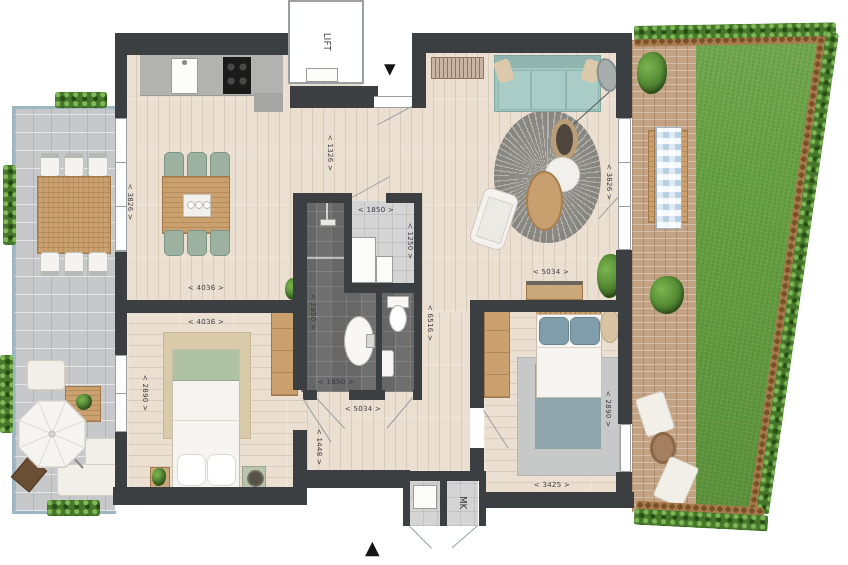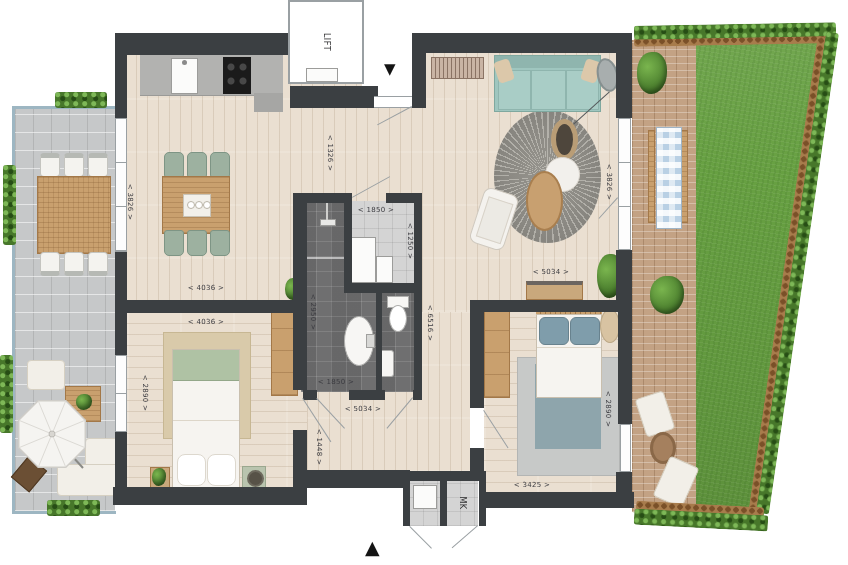--- a/index.html
+++ b/index.html
@@ -293,15 +293,15 @@
   <div class="abs dim" style="left:376px;top:210px">&lt; 1850 &gt;</div>
   <div class="abs dim v" style="left:409px;top:241px">&lt; 1250 &gt;</div>
   <div class="abs dim v" style="left:312px;top:312px">&lt; 2950 &gt;</div>
   <div class="abs dim" style="left:336px;top:382px">&lt; 1850 &gt;</div>
   <div class="abs dim" style="left:363px;top:409px">&lt; 5034 &gt;</div>
   <div class="abs dim v" style="left:318px;top:447px">&lt; 1448 &gt;</div>
   <div class="abs dim v" style="left:429px;top:323px">&lt; 6516 &gt;</div>
   <div class="abs dim" style="left:551px;top:272px">&lt; 5034 &gt;</div>
   <div class="abs dim v" style="left:608px;top:182px">&lt; 3826 &gt;</div>
   <div class="abs dim v" style="left:607px;top:409px">&lt; 2890 &gt;</div>
-  <div class="abs dim" style="left:532px;top:485px">&lt; 3425 &gt;</div>
+  <div class="abs dim" style="left:552px;top:485px">&lt; 3425 &gt;</div>
 
 </div>
 
 </body></html>

